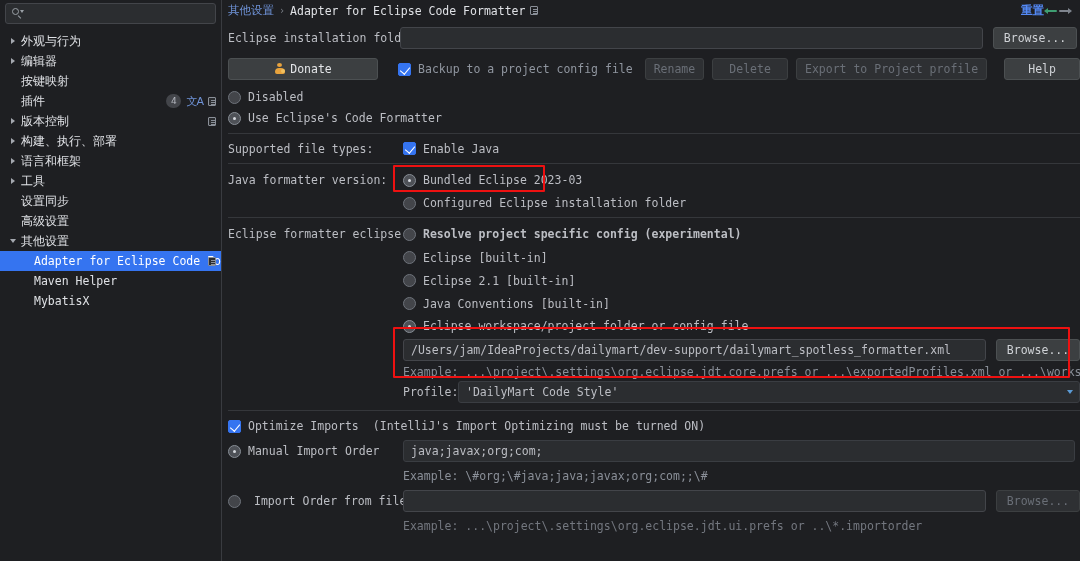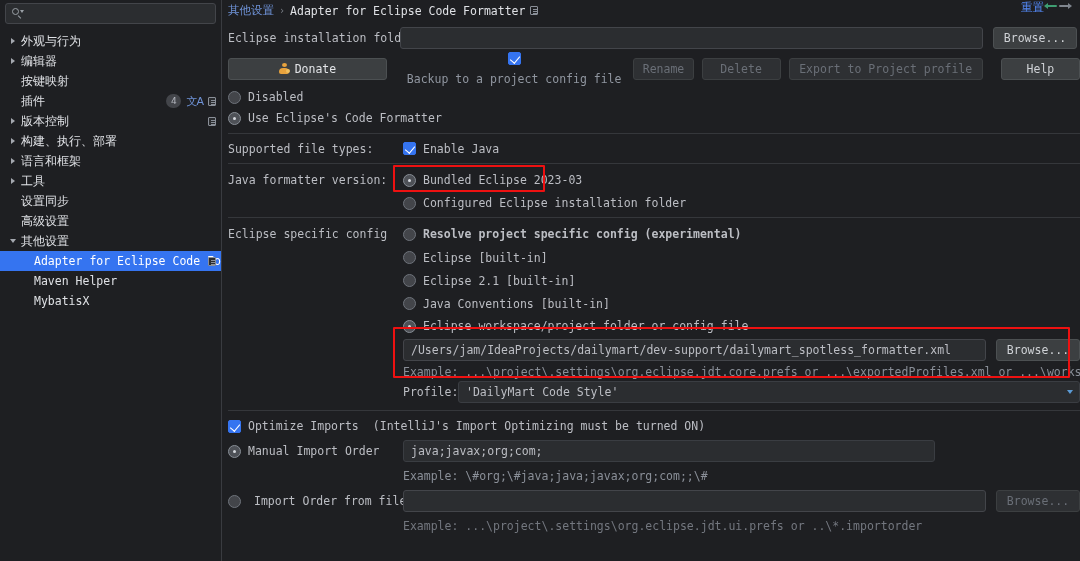--- a/index.html
+++ b/index.html
@@ -97,21 +97,21 @@
   .bc-sep { color:#7a7f87; margin:0 5px; font-size:10px; }
   .bc-cur { color:#dfe1e5; }
   .bc-tag {
     display:inline-block; width:8px; height:9px; margin-left:5px;
     border:1px solid #8a8f98; border-radius:1px; position:relative; vertical-align:-1px;
   }
   .bc-tag:after {
     content:""; position:absolute; left:1.5px; top:2px; width:5px; height:1px;
     background:#8a8f98; box-shadow:0 2px 0 #8a8f98, 0 4px 0 #8a8f98;
   }
-  .bc-right { position:absolute; right:8px; top:0; height:21px; display:flex; align-items:flex-start; gap:0; }
+  .bc-right { position:absolute; right:8px; top:0; height:21px; display:flex; align-items:center; gap:0;font-weight:bold; }
   .reset-link { color:#548af7; font-family:"DejaVu Sans", sans-serif; font-size:11.5px; }
   .arw { width:14px; height:11px; position:relative; }
   .arw .shaft { position:absolute; top:5px; height:1.6px; width:10px; border-radius:1px; }
   .arw .head { position:absolute; top:2.5px; width:0; height:0; border-top:3.2px solid transparent; border-bottom:3.2px solid transparent; }
   .arw.back .shaft { left:3px; background:#3f9e72; }
   .arw.back .head { left:0; border-right:4px solid #3f9e72; }
   .arw.fwd .shaft { left:1px; background:#7f858e; }
   .arw.fwd .head { right:0; border-left:4px solid #7f858e; }
 
   .content { padding:0 0 0 0; position:relative; }
@@ -324,21 +324,21 @@
 
       <div class="row" style="height:28px;">
         <div class="donate-btn" style="margin-left:0;">
           <span class="donate-icon">
             <span class="h"></span>
               <span class="b"></span>
               <span class="c"></span>
           </span>
           <span>Donate</span>
         </div>
-        <div class="opt" style="margin-left:20px;flex-direction:column;">
+        <div class="opt" style="margin-left:20px;">
           <span class="cbx on"></span>
           <span class="t dim">Backup to a project config file</span>
         </div>
         <div class="btn dis" style="width:62px; margin-left:12px;">Rename</div>
         <div class="btn dis" style="width:82px; margin-left:8px;">Delete</div>
         <div class="btn dis" style="width:202px; margin-left:8px;">Export to Project profile</div>
         <div style="width:19px;"></div>
         <div class="btn" style="width:82px;">Help</div>
       </div>
 
@@ -378,21 +378,21 @@
         <span class="col-label"></span>
         <div class="opt" style="margin-left:3px;">
           <span class="radio"></span>
           <span class="t">Configured Eclipse installation folder</span>
         </div>
       </div>
 
       <div class="sep" style="margin:3px 0 0 6px;"></div>
 
       <div class="row" style="height:24px; margin-top:4px;">
-        <span class="lbl col-label">Eclipse specific config</span>
+        <span class="lbl col-label">Eclipse formatter eclipse</span>
         <div class="opt" style="margin-left:3px;font-weight:bold;">
           <span class="radio"></span>
           <span class="t">Resolve project specific config (experimental)</span>
         </div>
       </div>
       <div class="row" style="height:23px;">
         <span class="col-label"></span>
         <div class="opt" style="margin-left:3px;">
           <span class="radio"></span>
           <span class="t">Eclipse [built-in]</span>
@@ -448,21 +448,21 @@
           <span class="t">Optimize Imports</span>
         </div>
         <span class="lbl" style="margin-left:14px;">(IntelliJ's Import Optimizing must be turned ON)</span>
       </div>
 
       <div class="row" style="height:26px;">
         <div class="opt col-label">
           <span class="radio on"></span>
           <span class="t">Manual Import Order</span>
         </div>
-        <div class="field" style="width:532px; margin-left:3px; border-color:#3a3d42;">java;javax;org;com;</div>
+        <div class="field" style="width:672px; margin-left:3px; border-color:#3a3d42;">java;javax;org;com;</div>
       </div>
 
       <div class="row" style="height:24px;">
         <span class="col-label"></span>
         <span class="example" style="margin-left:3px;">Example: \#org;\#java;java;javax;org;com;;\#</span>
       </div>
 
       <div class="row" style="height:26px;">
         <div class="opt col-label">
           <span class="radio"></span>

